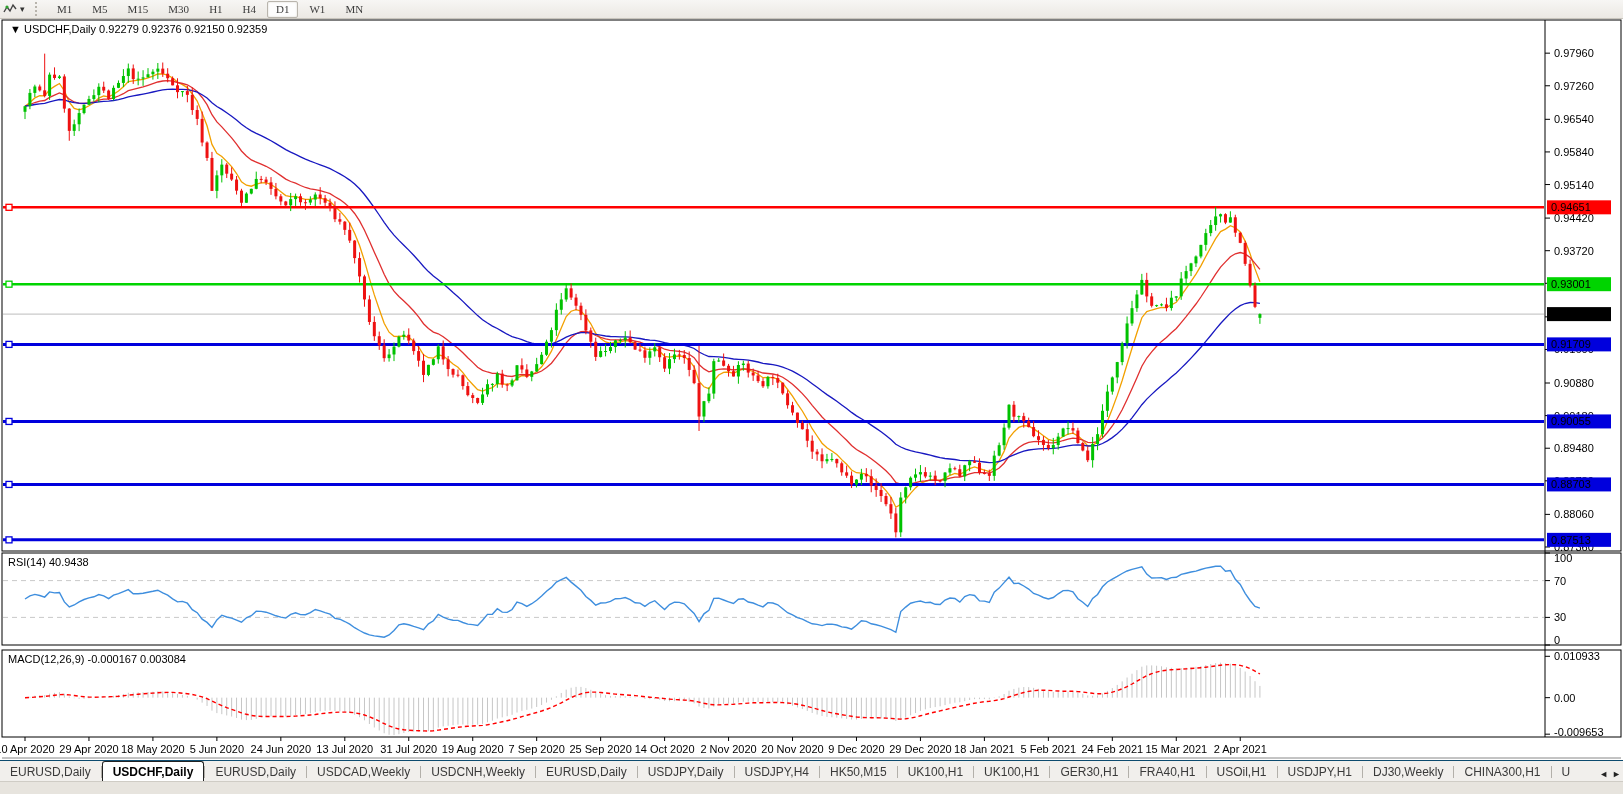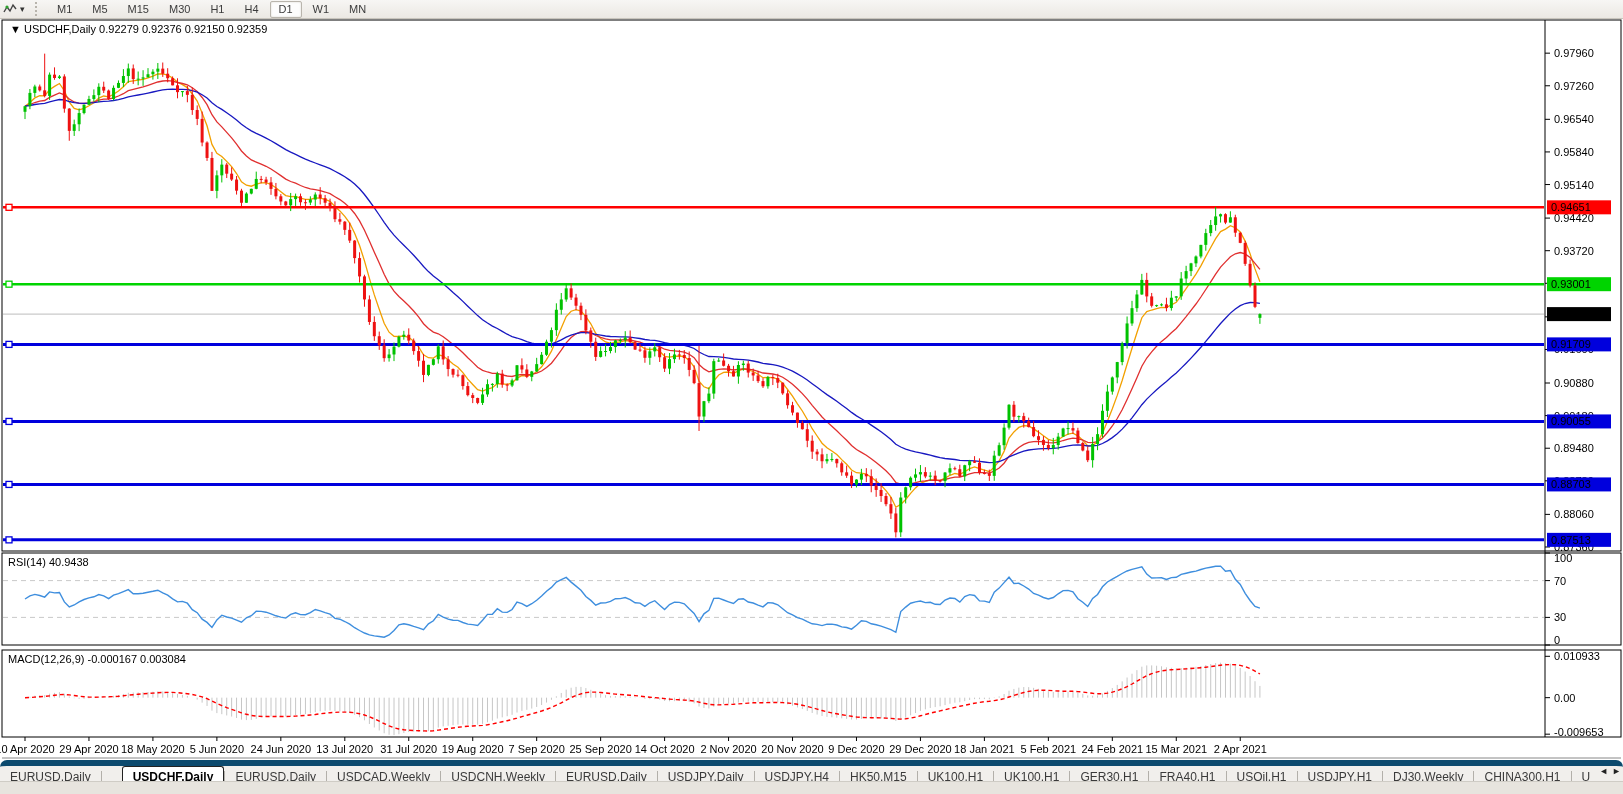--- a/index.html
+++ b/index.html
@@ -9,42 +9,42 @@
   .toolbar{position:absolute;top:0;left:0;width:1623px;height:18px;background:linear-gradient(#f7f6f4,#ebe8e3);border-bottom:1px solid #c9c5bd;display:flex;align-items:center;font-size:11px;color:#3c3c3c;z-index:5;}
   .tool-icon{width:20px;height:16px;display:flex;align-items:center;justify-content:center;}
   .caret{width:12px;font-size:9px;color:#333;cursor:default;}
   .grip{width:7px;height:14px;margin:0 3px;border-left:2px dotted #b8b4ac;}
   .tfbtn{padding:1px 8px;margin:0 1px;border:1px solid transparent;border-radius:2px;cursor:default;line-height:13px;}
   .tfbtn.active{background:#fdfdfd;border:1px solid #b9b5ad;box-shadow:inset 0 0 2px #d8d4cc;}
   
   svg{position:absolute;top:0;left:0;}
   svg text{font-family:"Liberation Sans",sans-serif;font-size:11px;fill:#000;}
   
-  .tabbar{position:absolute;top:760px;left:0;width:1623px;height:21px;background:#f1efec;border-top:6px solid #0c4a6e;display:flex;align-items:flex-start;font-size:12px;color:#3a3a3a;z-index:5;border-radius:7px;}
+  .tabbar{position:absolute;top:760px;left:0;width:1623px;height:21px;background:#f1efec;border-top:1px solid #0c4a6e;display:flex;align-items:flex-end;font-size:12px;color:#3a3a3a;z-index:5;}
   .tab{padding:2px 10px 3px 10px;white-space:nowrap;cursor:default;line-height:14px;}
-  .tab.active{background:#fff;border:1px solid #222;border-bottom:none;border-radius:3px 3px 0 0;font-weight:bold;color:#000;padding-top:3px;margin-left:20px;}
+  .tab.active{background:#fff;border:1px solid #222;border-bottom:none;border-radius:3px 3px 0 0;font-weight:bold;color:#000;padding-top:3px;}
   .tabsep{width:1px;height:12px;background:#b3b0aa;margin:0 0 4px 0;flex:none;}
   .tabscroll{margin:0 2px 3px 2px;font-size:9px;color:#222;cursor:default;}
   .bottomstrip{position:absolute;top:781px;left:0;width:1623px;height:13px;background:#e7e4de;border-top:1px solid #cfccc5;z-index:5;}
 </style>
 </head>
 <body>
 
 <div id="app">
 
   <div class="toolbar">
     <div class="tool-icon">
       <svg width="16" height="14" style="position:static">
         <polyline points="2,10 5,5 8,9 11,3 14,7" fill="none" stroke="#444" stroke-width="1.4"></polyline>
         <circle cx="5" cy="5" r="1.6" fill="#2da12d"></circle>
       </svg>
     </div>
     <div class="caret">▾</div>
     <div class="grip"></div>
-    <div id="tfbtns" style="display:flex;">
+    <div id="tfbtns" style="display:flex;font-family:Liberation Serif, serif;">
         <div class="tfbtn">M1</div>
         <div class="tfbtn">M5</div>
         <div class="tfbtn">M15</div>
         <div class="tfbtn">M30</div>
         <div class="tfbtn">H1</div>
         <div class="tfbtn">H4</div>
         <div class="tfbtn active">D1</div>
         <div class="tfbtn">W1</div>
         <div class="tfbtn">MN</div>
       </div>

